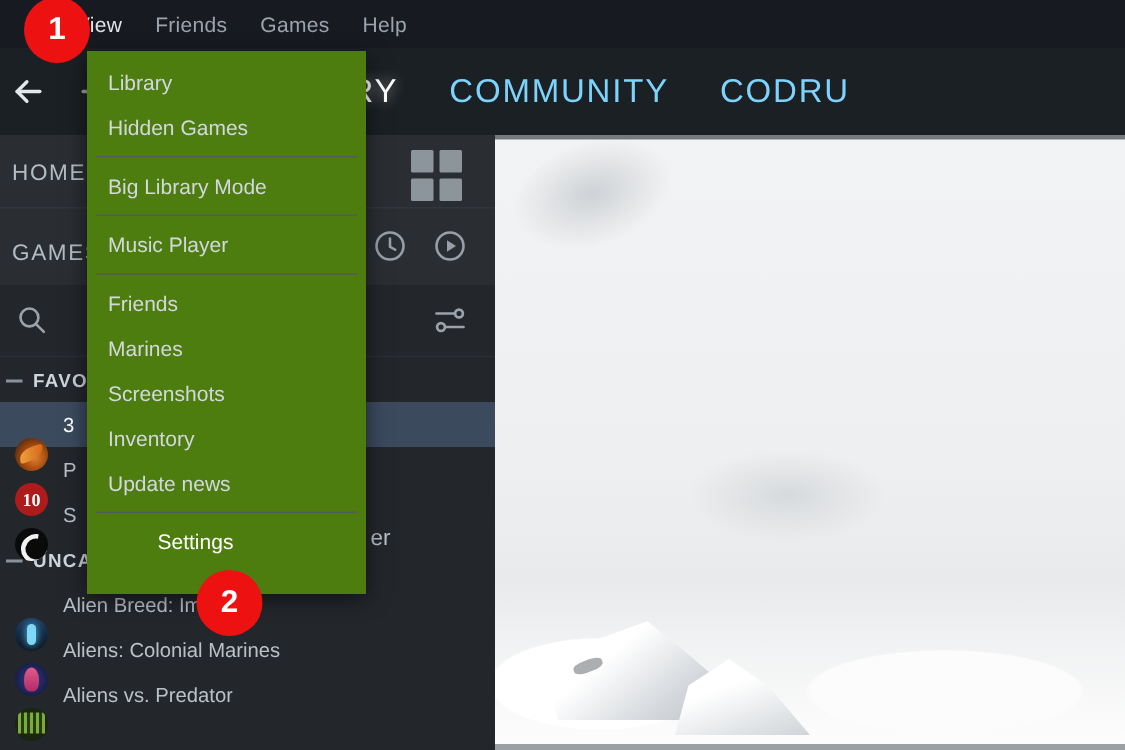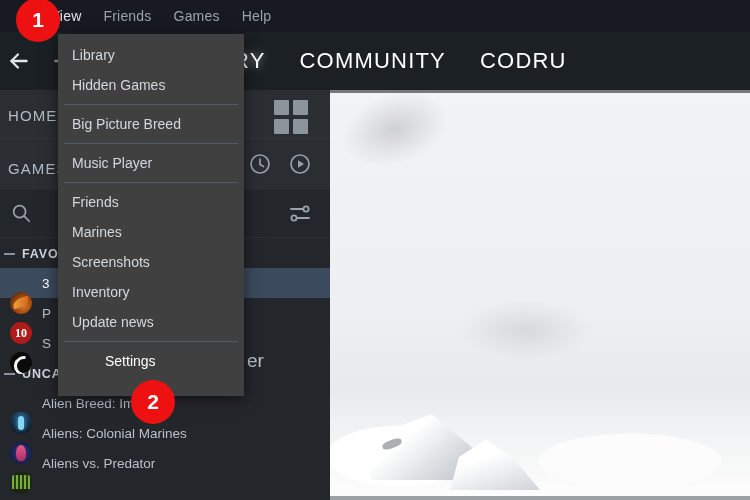--- a/index.html
+++ b/index.html
@@ -50,21 +50,21 @@
     width: 80px;
   }
   .arrow-ic { width: 26px; height: 26px; display:block; }
   .nav-links {
     display: flex; align-items: center;
     gap: 34px;
     margin-left: 120px;
   }
   .nav-link {
     font-size: 22px;
-    color: #ffffff;
+    color: #7dd3fc;
     letter-spacing: 1.2px;
     white-space: nowrap;
   }
   .nav-link.current {
     color: #ffffff;
     text-shadow: 0 0 9px rgba(255,255,255,0.55);
   }
 
   
   .sidebar {
@@ -245,21 +245,21 @@
   .hero-dark-speck {
     position:absolute; left:52px; bottom:52px; width:20px; height:8px;
     background: rgba(90,96,102,.5); border-radius: 40%;
     transform: rotate(-20deg);
   }
 
   
   .dropdown {
     position: absolute; left: 58px; top: 34px;
     width: 186px;
-    background: #404040;
+    background: #4d7c0f;
     box-shadow: 0 3px 14px rgba(0,0,0,.55);
     z-index: 40;
     padding: 6px 0 20px 0;
   }
   .dd-item {
     font-size: 14px;
     color: #d3d8dd;
     padding: 6px 0 6px 14px;
     line-height: 18px;
     white-space: nowrap;
@@ -409,27 +409,27 @@
         <span class="game-ic ic-marines"></span>
         <span class="game-name">Aliens: Colonial Marines</span>
       </div>
       <div class="game-row">
         <span class="game-ic ic-avp"></span>
         <span class="game-name">Aliens vs. Predator</span>
       </div>
     </div>
   </div>
 
-  <div style="position:absolute;left:247px;top:350px;font-size:19px;color:#b8c0c8;z-index:5;">er</div>
+  <div style="position:absolute;left:247px;top:350px;font-size:15px;color:#b8c0c8;z-index:5;">er</div>
 
   <div class="dropdown">
     <div class="dd-item">Library</div>
     <div class="dd-item">Hidden Games</div>
     <div class="dd-sep"></div>
-    <div class="dd-item">Big Picture Breed</div>
+    <div class="dd-item">Big Library Mode</div>
     <div class="dd-sep"></div>
     <div class="dd-item">Music Player</div>
     <div class="dd-sep"></div>
     <div class="dd-item">Friends</div>
     <div class="dd-item">Marines</div>
     <div class="dd-item">Screenshots</div>
     <div class="dd-item">Inventory</div>
     <div class="dd-item">Update news</div>
     <div class="dd-sep"></div>
     <div class="dd-item strong">Settings</div>

